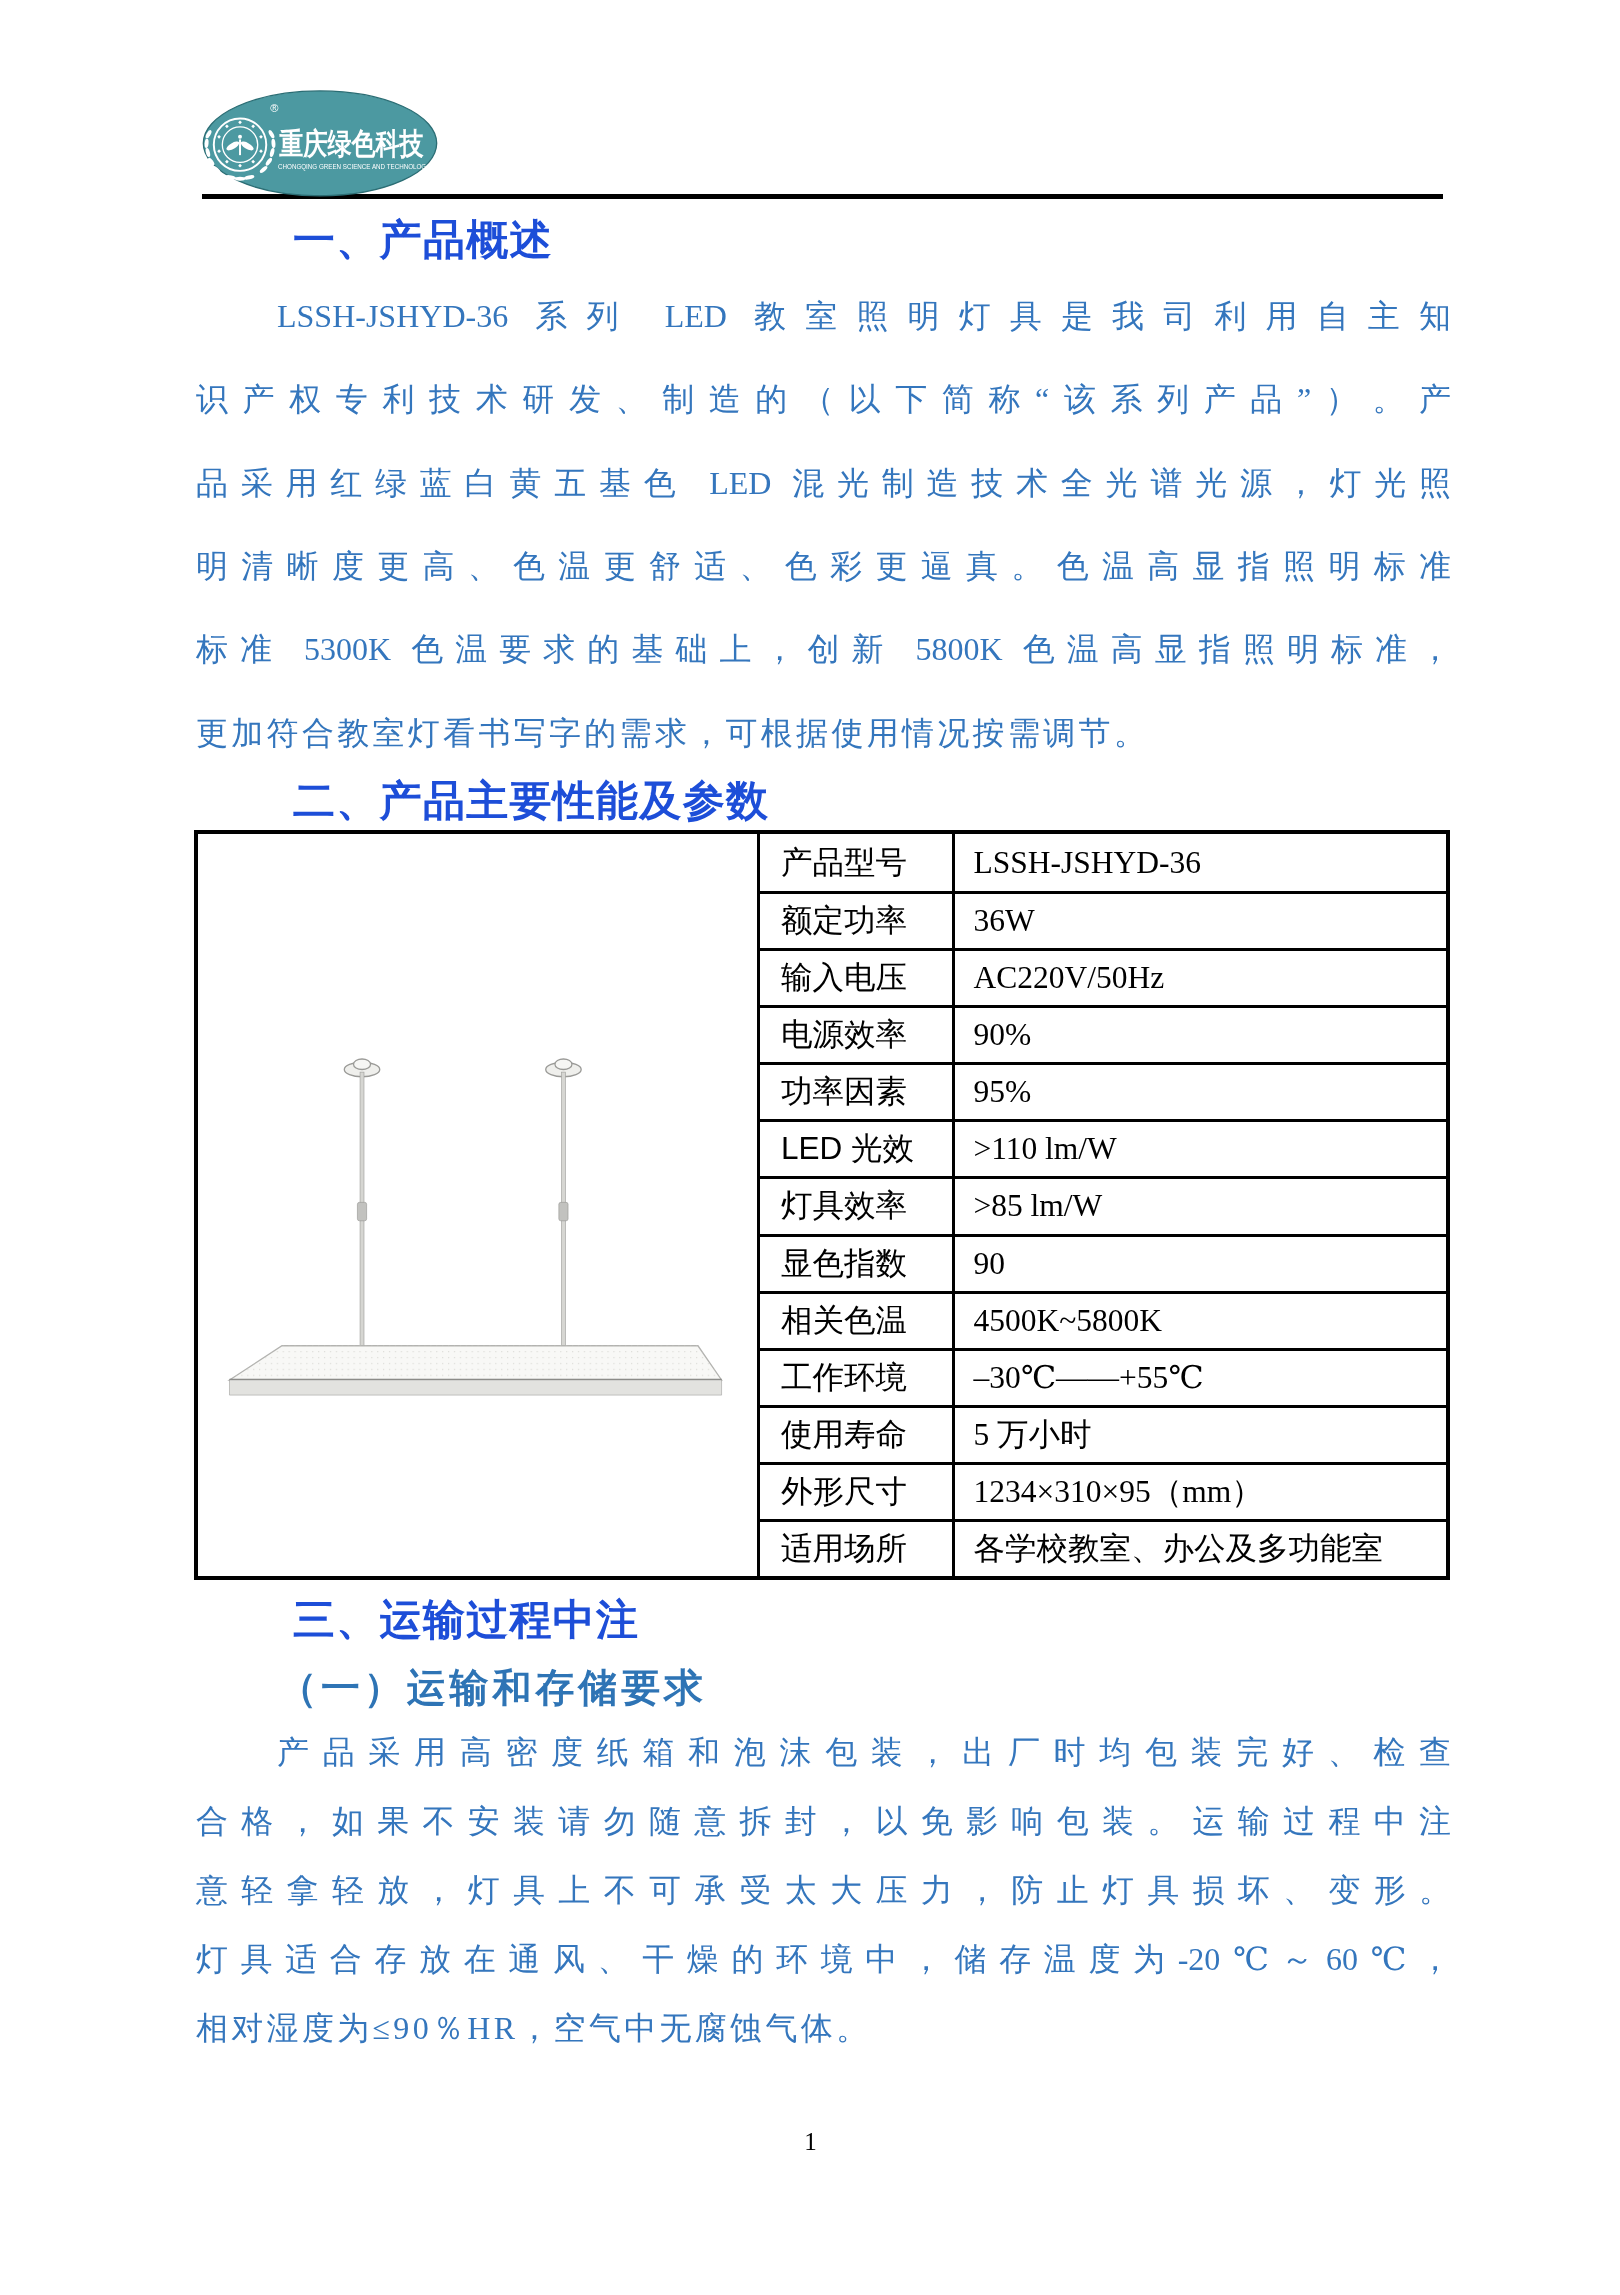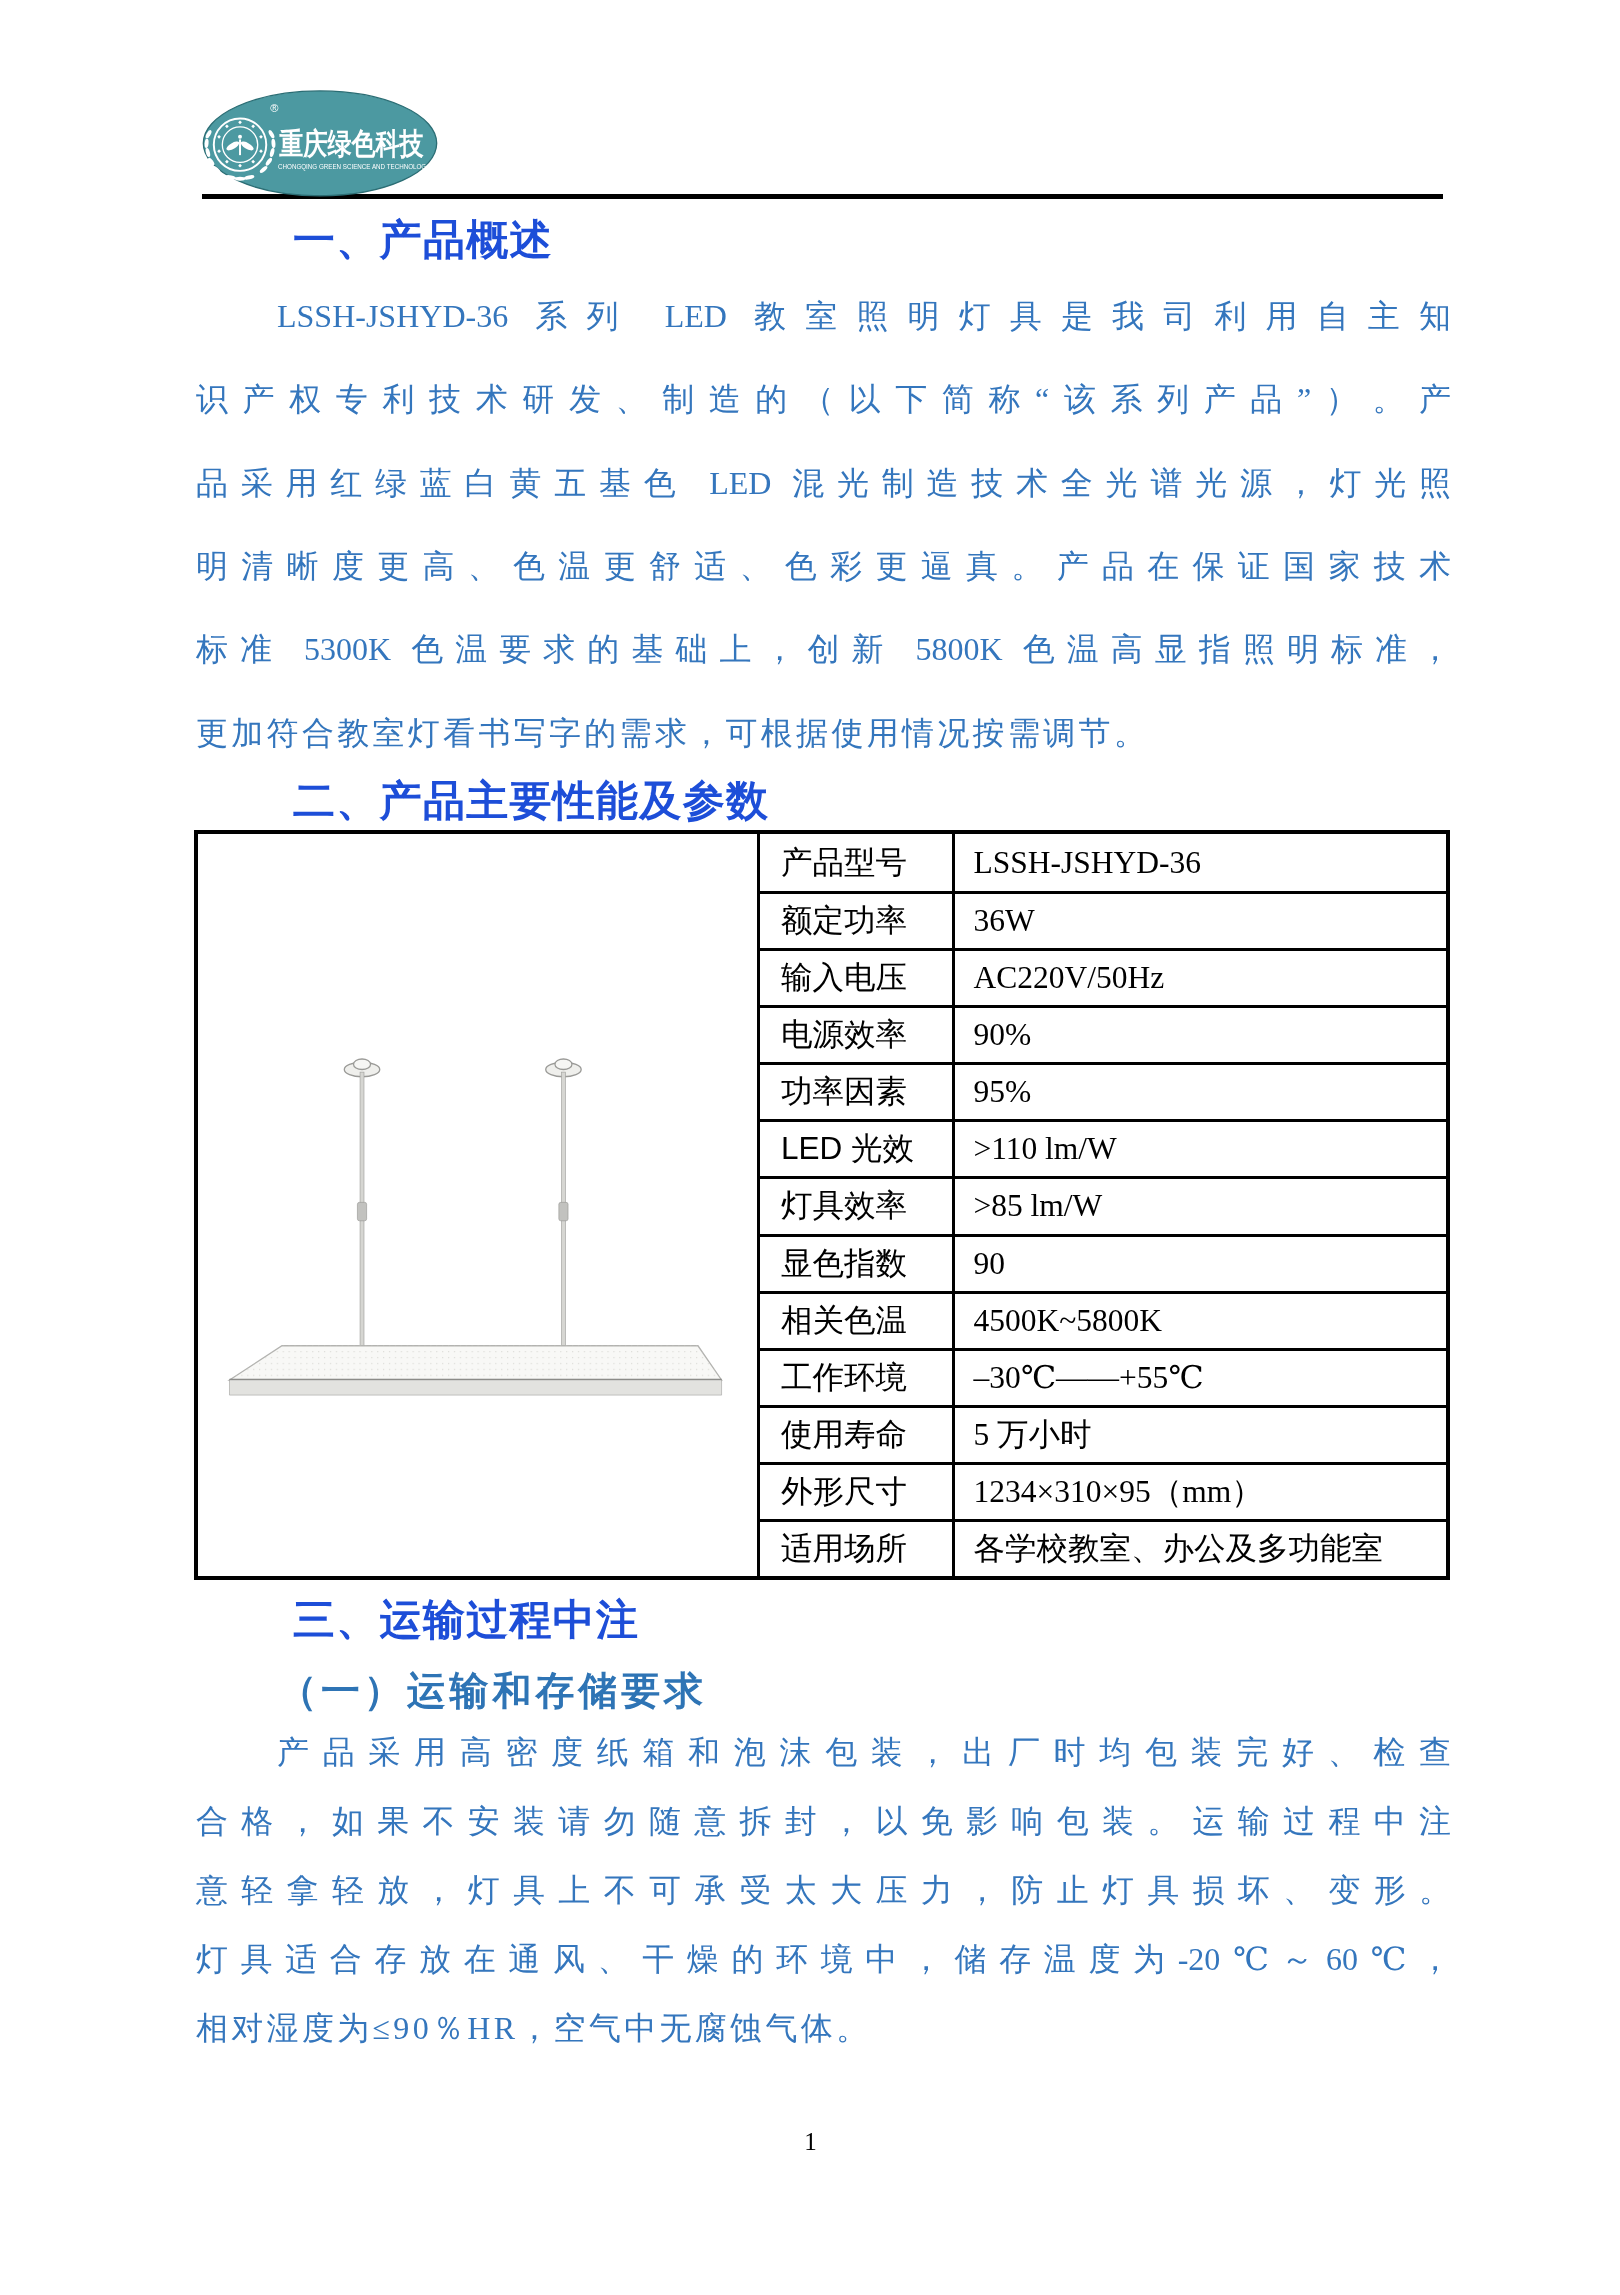--- a/index.html
+++ b/index.html
@@ -11,21 +11,21 @@
     overflow:hidden;
   }
   .hline{position:absolute;left:202px;top:194px;width:1241px;height:5.3px;background:#000;z-index:1;}
   .logo{position:absolute;left:202px;top:88px;width:236px;height:112px;z-index:2;}
   .sec-title{
     position:absolute;left:281px;width:1182px;height:59px;line-height:59px;
     color:#1d4ed8;font-weight:bold;font-size:42px;letter-spacing:1.3px;white-space:nowrap;margin-left:12px;
   }
   .sub-title{
     position:absolute;left:278px;width:1182px;height:58px;line-height:58px;
-    color:#2E74B5;font-weight:bold;font-size:39px;letter-spacing:3.9px;white-space:nowrap;
+    color:#2E74B5;font-weight:bold;font-size:39px;letter-spacing:3.9px;white-space:nowrap;font-family:Liberation Mono, monospace;
   }
   .bline{
     position:absolute;left:196px;width:1255px;height:55px;line-height:55px;
     box-sizing:border-box;font-size:32px;color:#3476BD;white-space:nowrap;
   }
   .just{text-align:justify;text-align-last:justify;white-space:normal;}
   .indent{padding-left:81px;}
   .lastline{letter-spacing:3.3px;}
   
   .spec{
@@ -106,21 +106,21 @@
       <text x="104" y="36" font-size="17" fill="#ffffff" font-family="Liberation Sans, sans-serif">®</text>
       <text x="118" y="101" font-size="46" font-weight="bold" fill="#ffffff" textLength="220" lengthAdjust="spacingAndGlyphs" font-family="Liberation Sans, sans-serif">重庆绿色科技</text>
       <text x="116" y="123" font-size="11" fill="#ffffff" textLength="226" lengthAdjust="spacingAndGlyphs" font-family="Liberation Sans, sans-serif">CHONGQING GREEN SCIENCE AND TECHNOLOG</text>
     </svg>
   </div>
 
   <div class="sec-title" style="top:211px">一、产品概述</div>
   <div class="bline just indent" style="top:289px">LSSH-JSHYD-36 系列 LED 教室照明灯具是我司利用自主知</div>
   <div class="bline just" style="top:372px">识产权专利技术研发、制造的（以下简称“该系列产品”）。产</div>
   <div class="bline just" style="top:456px">品采用红绿蓝白黄五基色 LED 混光制造技术全光谱光源，灯光照</div>
-  <div class="bline just" style="top:539px">明清晰度更高、色温更舒适、色彩更逼真。产品在保证国家技术</div>
+  <div class="bline just" style="top:539px">明清晰度更高、色温更舒适、色彩更逼真。色温高显指照明标准</div>
   <div class="bline just" style="top:622px">标准 5300K 色温要求的基础上，创新 5800K 色温高显指照明标准，</div>
   <div class="bline lastline" style="top:706px">更加符合教室灯看书写字的需求，可根据使用情况按需调节。</div>
 
   <div class="sec-title" style="top:772px">二、产品主要性能及参数</div>
 
   <div class="spec">
     <div class="imgcell">
       <svg viewBox="0 0 852 1128" preserveAspectRatio="none">
         <defs>
           <pattern id="dots" width="9" height="9" patternUnits="userSpaceOnUse">

